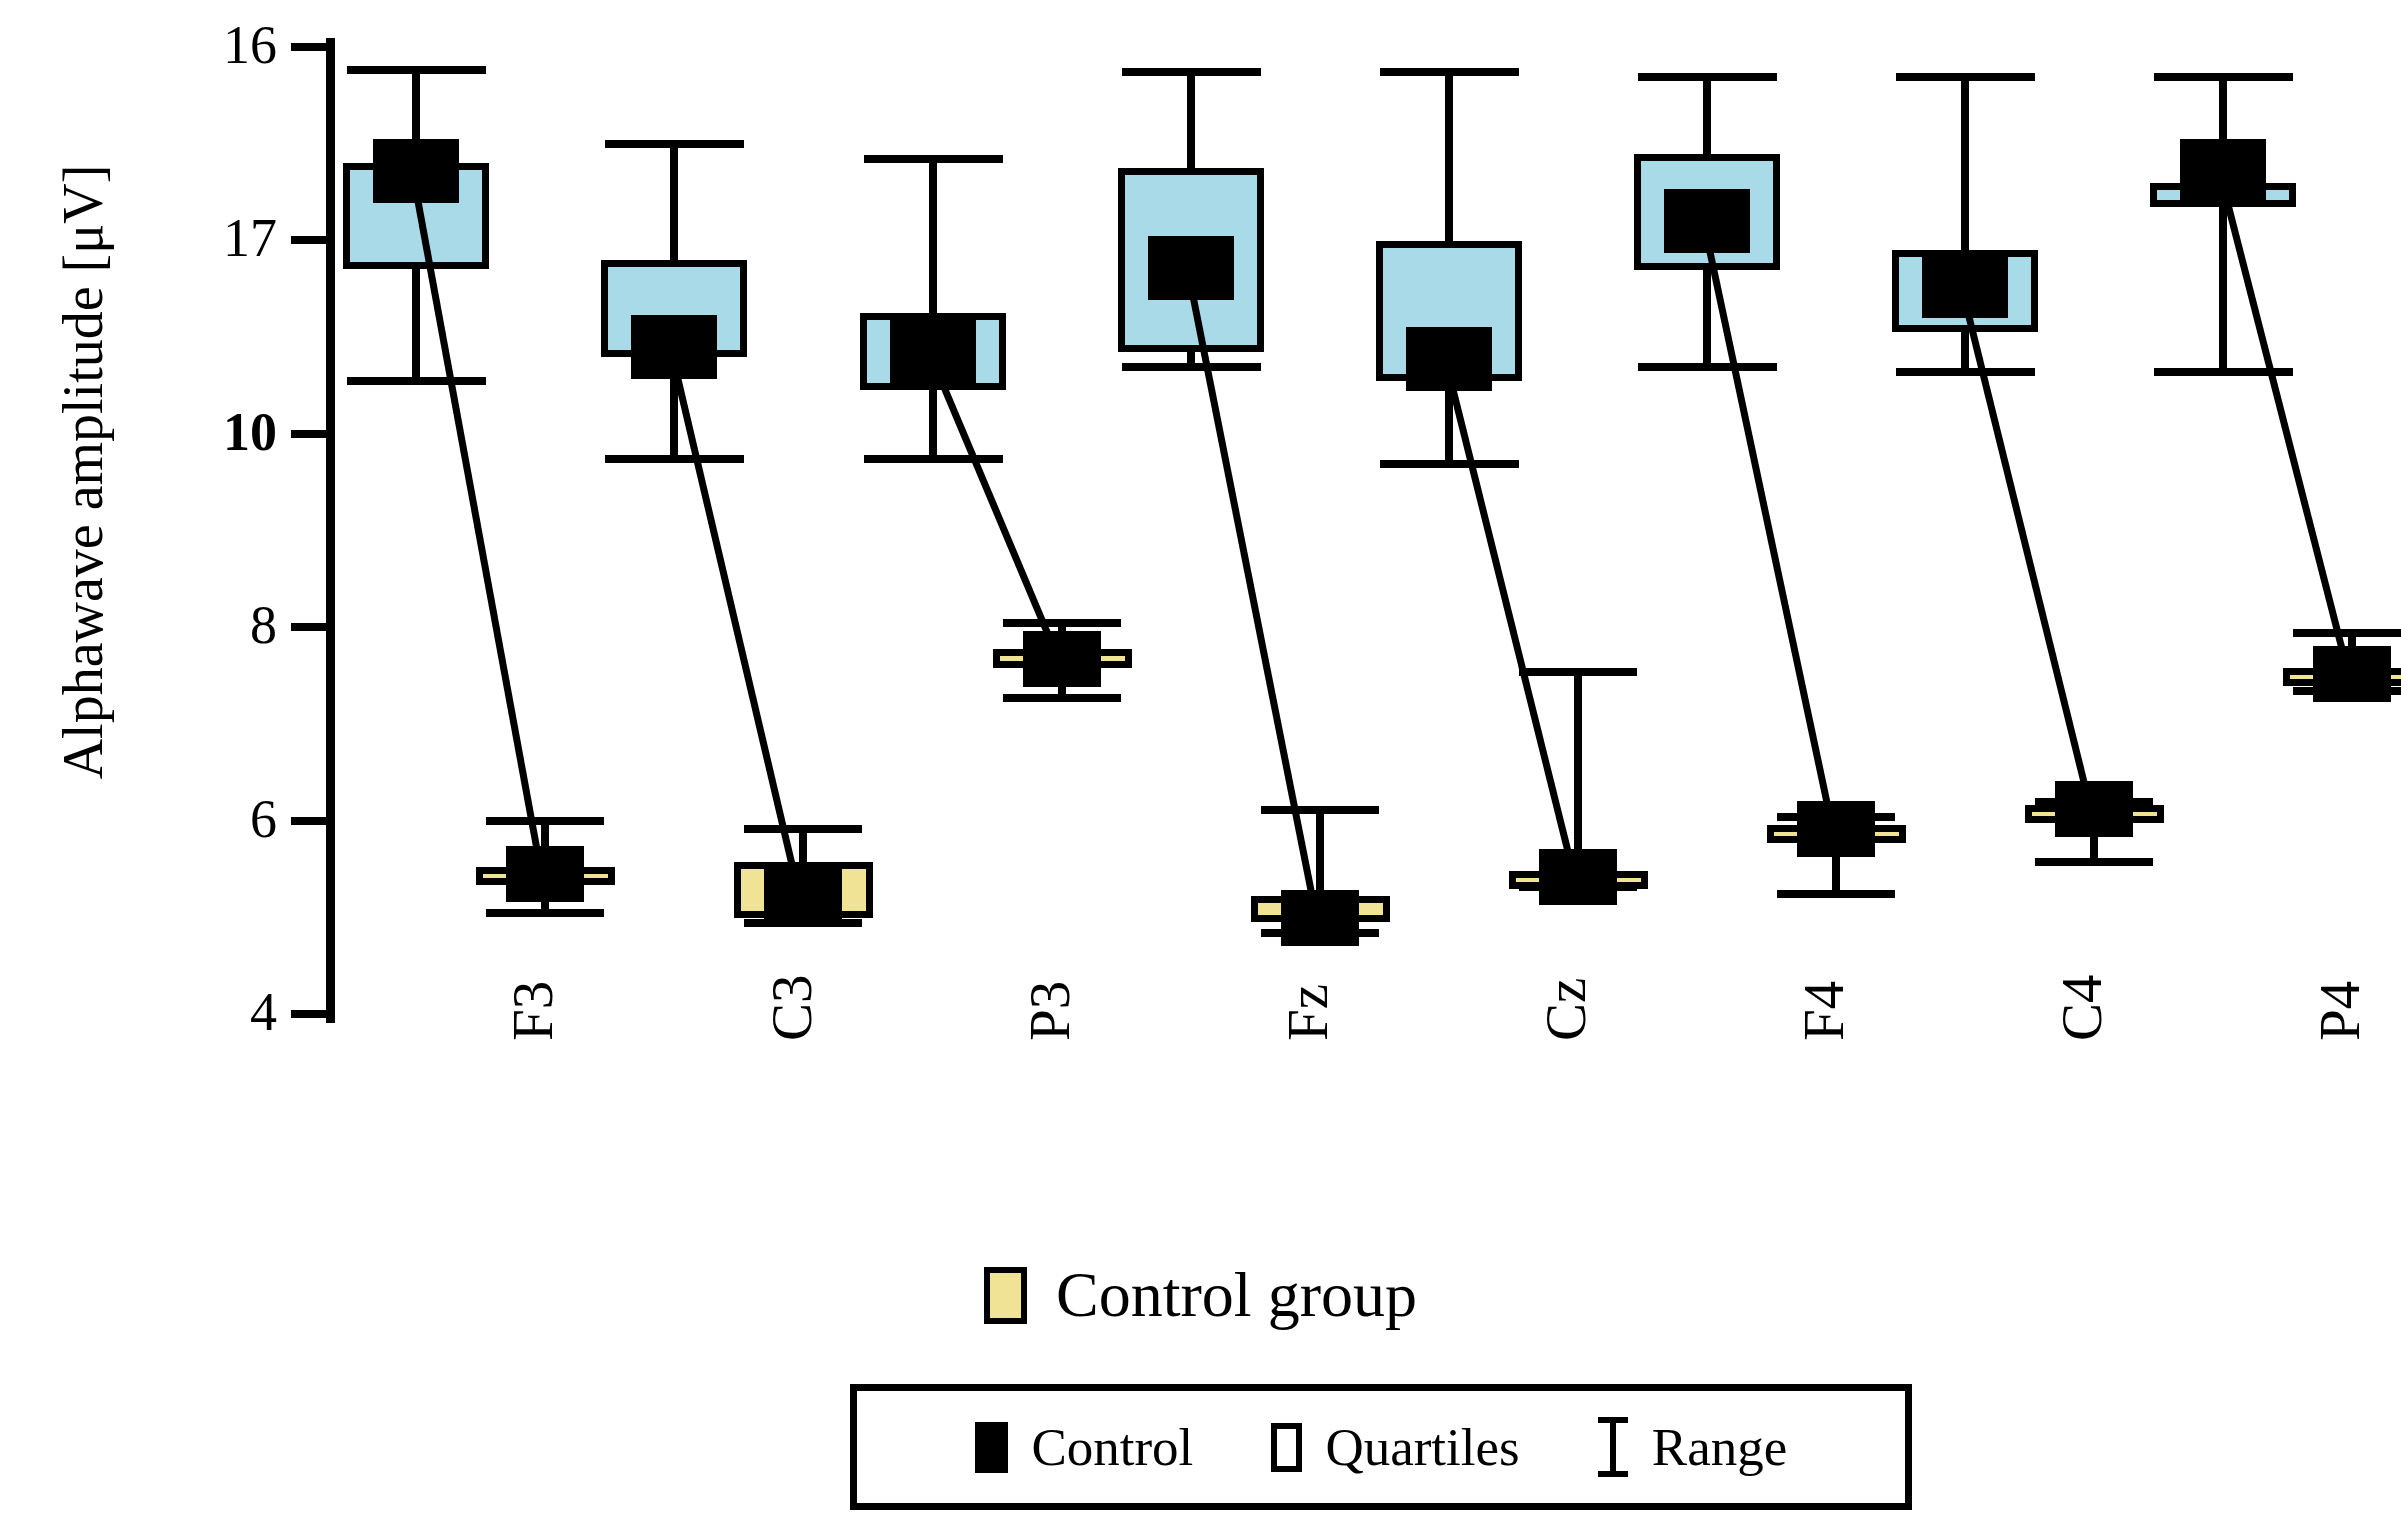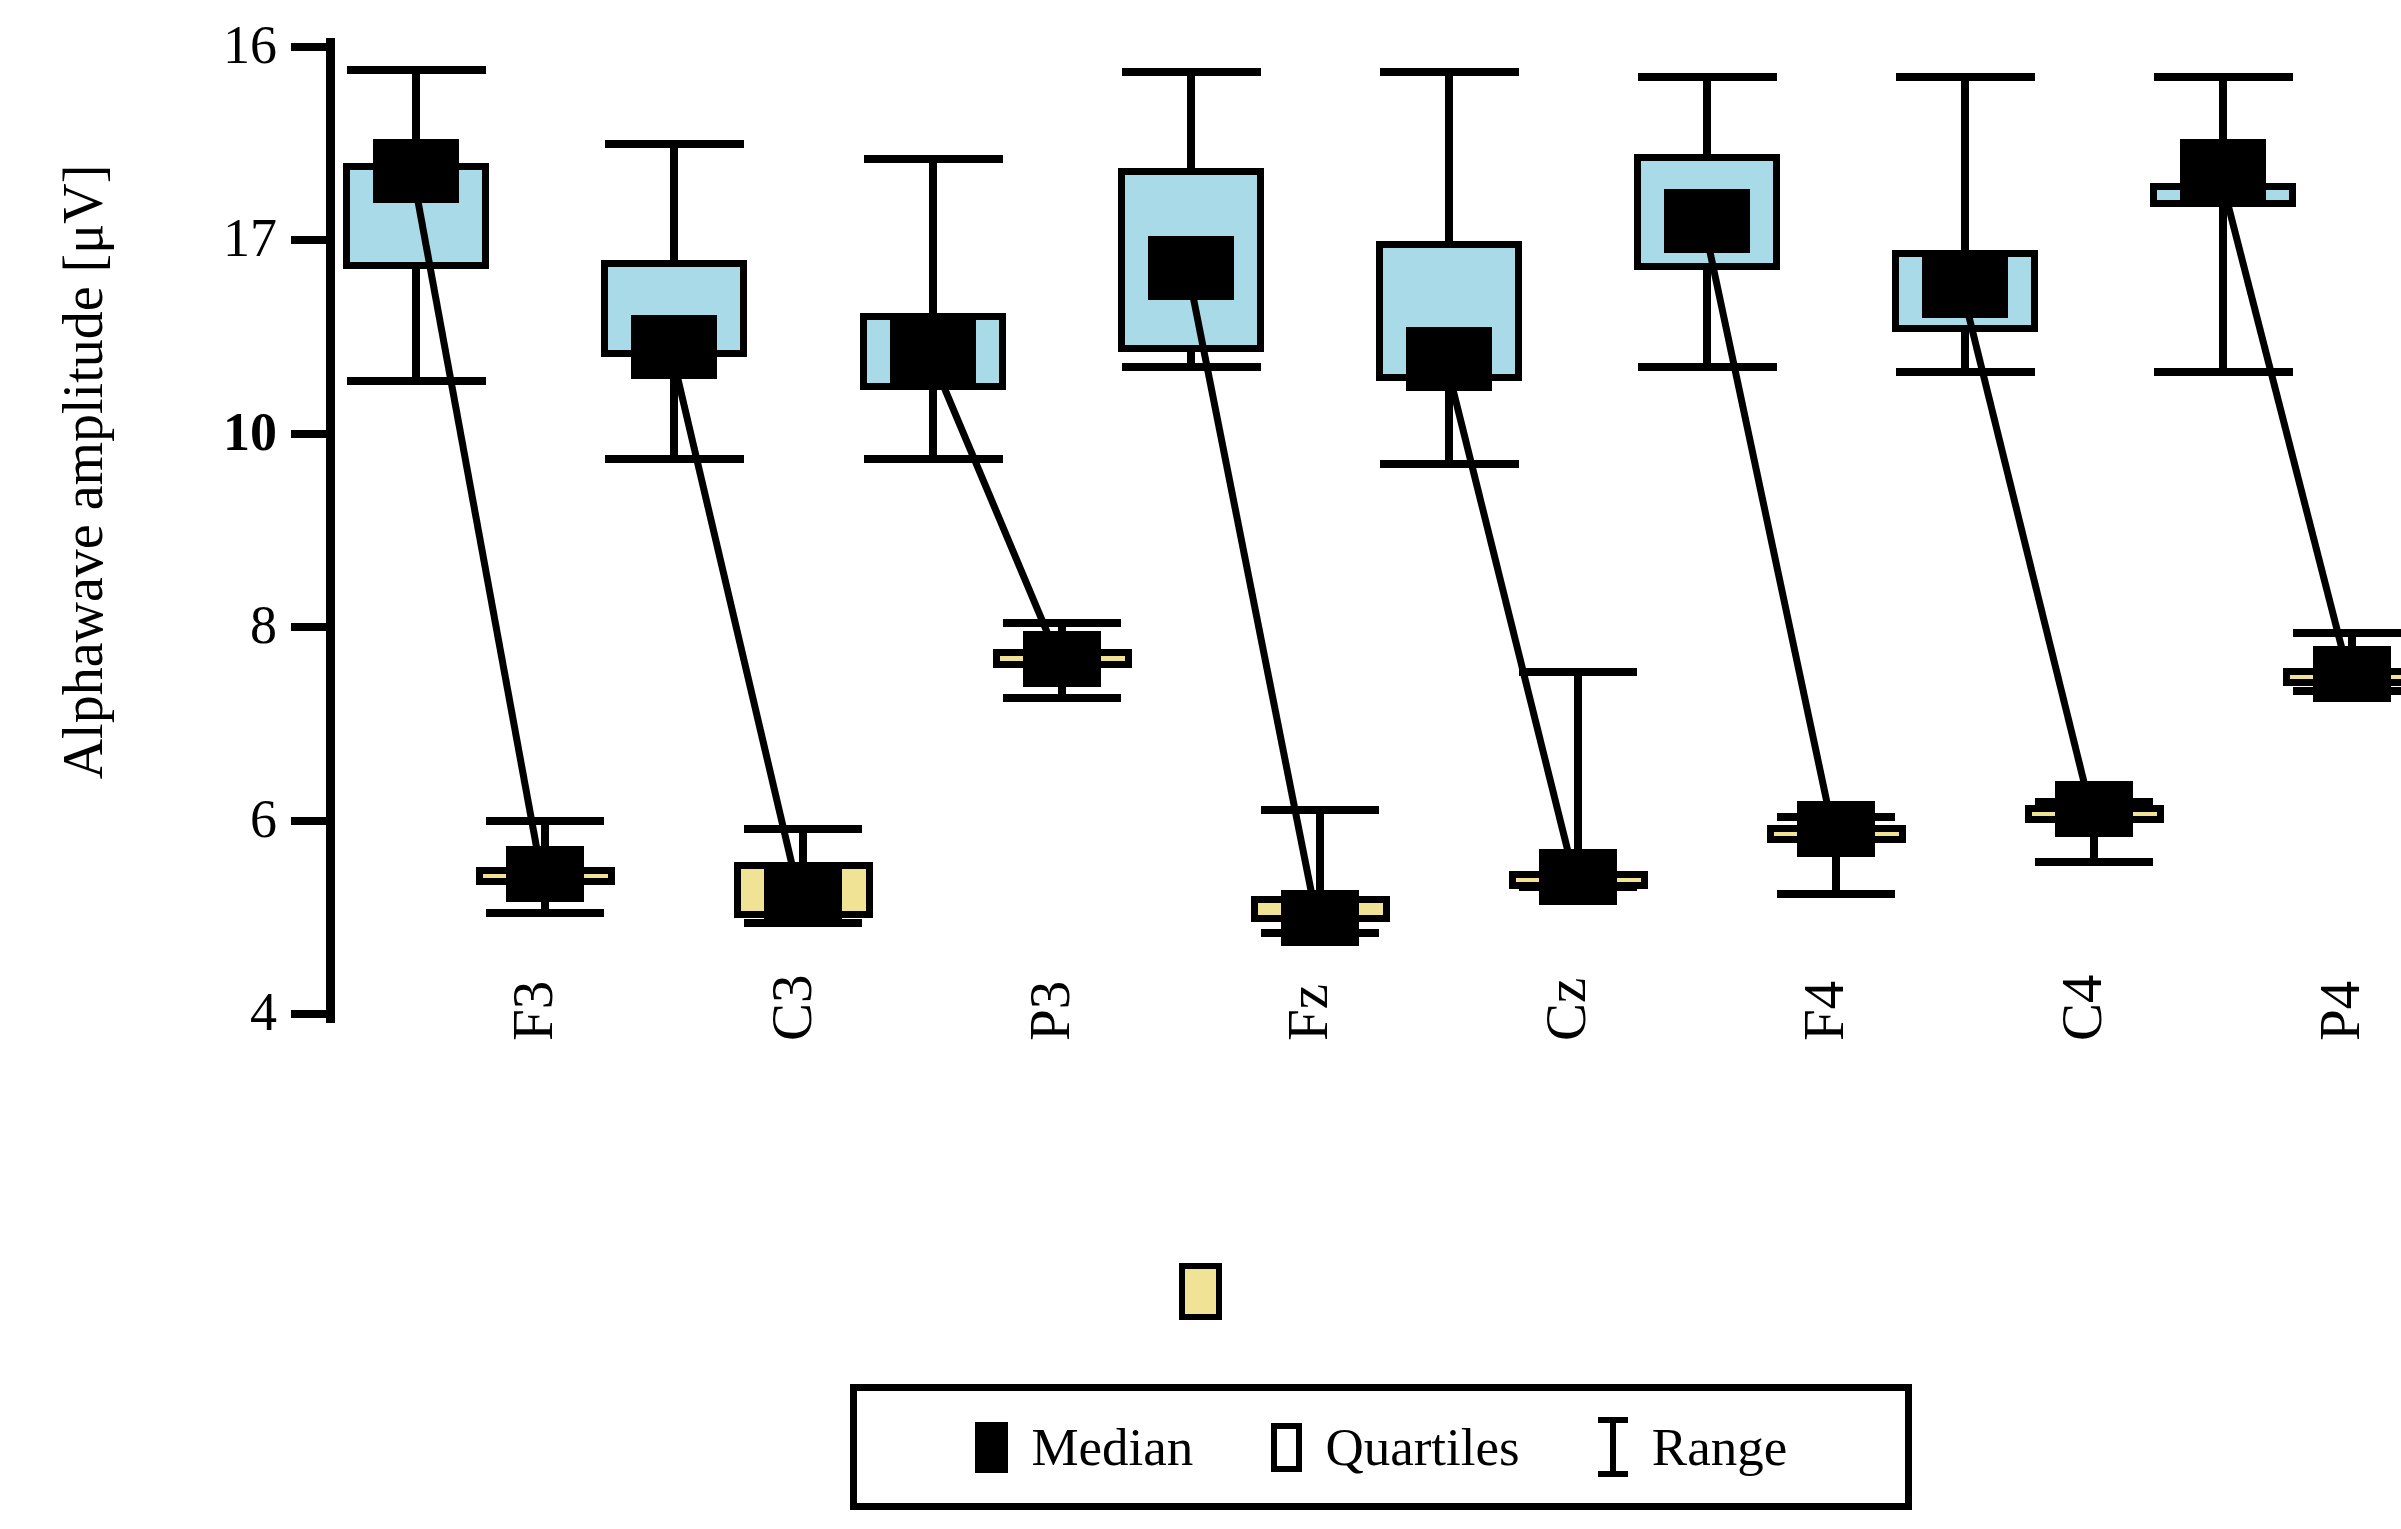--- a/index.html
+++ b/index.html
@@ -206,27 +206,28 @@
         <div class="x-label" style="left: 1537px;">Cz</div>
         <div class="x-label" style="left: 1795px;">F4</div>
         <div class="x-label" style="left: 2053px;">C4</div>
         <div class="x-label" style="left: 2311px;">P4</div>
       </div>
   </div>
 
   <div id="legend-groups">
       <div class="lg-item">
         <span class="lg-swatch control"></span>
+        <span class="lg-text">Control group</span>
       </div>
     </div>
 
   <div id="legend-symbols">
       <div class="sym-item">
         <span class="sym-median"></span>
-        <span class="sym-text">Median</span>
+        <span class="sym-text">Control</span>
       </div>
       <div class="sym-item">
         <span class="sym-quart"></span>
         <span class="sym-text">Quartiles</span>
       </div>
       <div class="sym-item">
         <span class="sym-range">
           <i class="stem"></i>
           <i class="top"></i>
           <i class="bot"></i>

